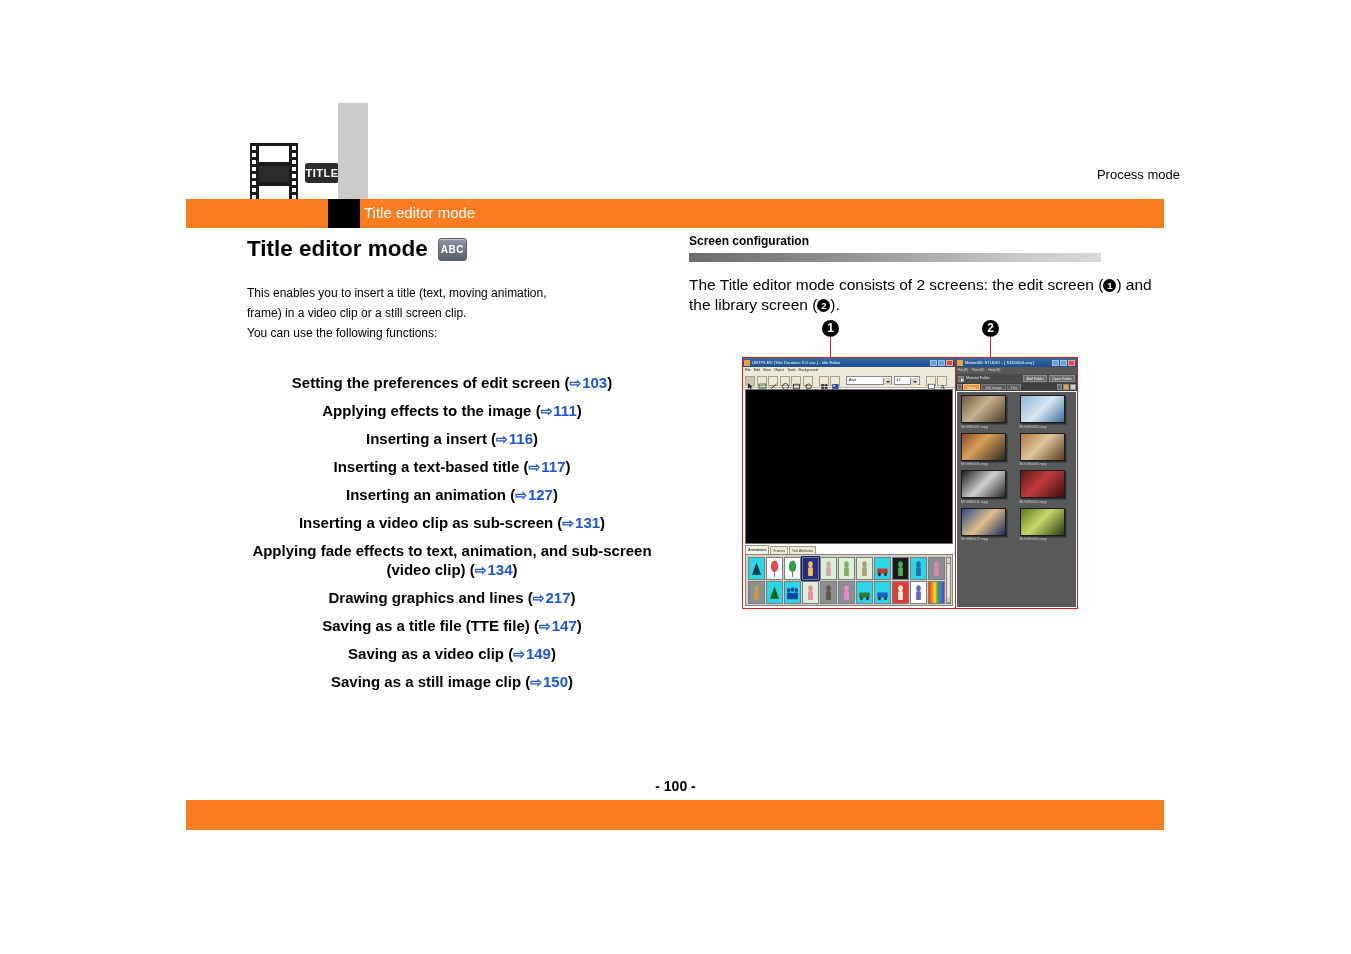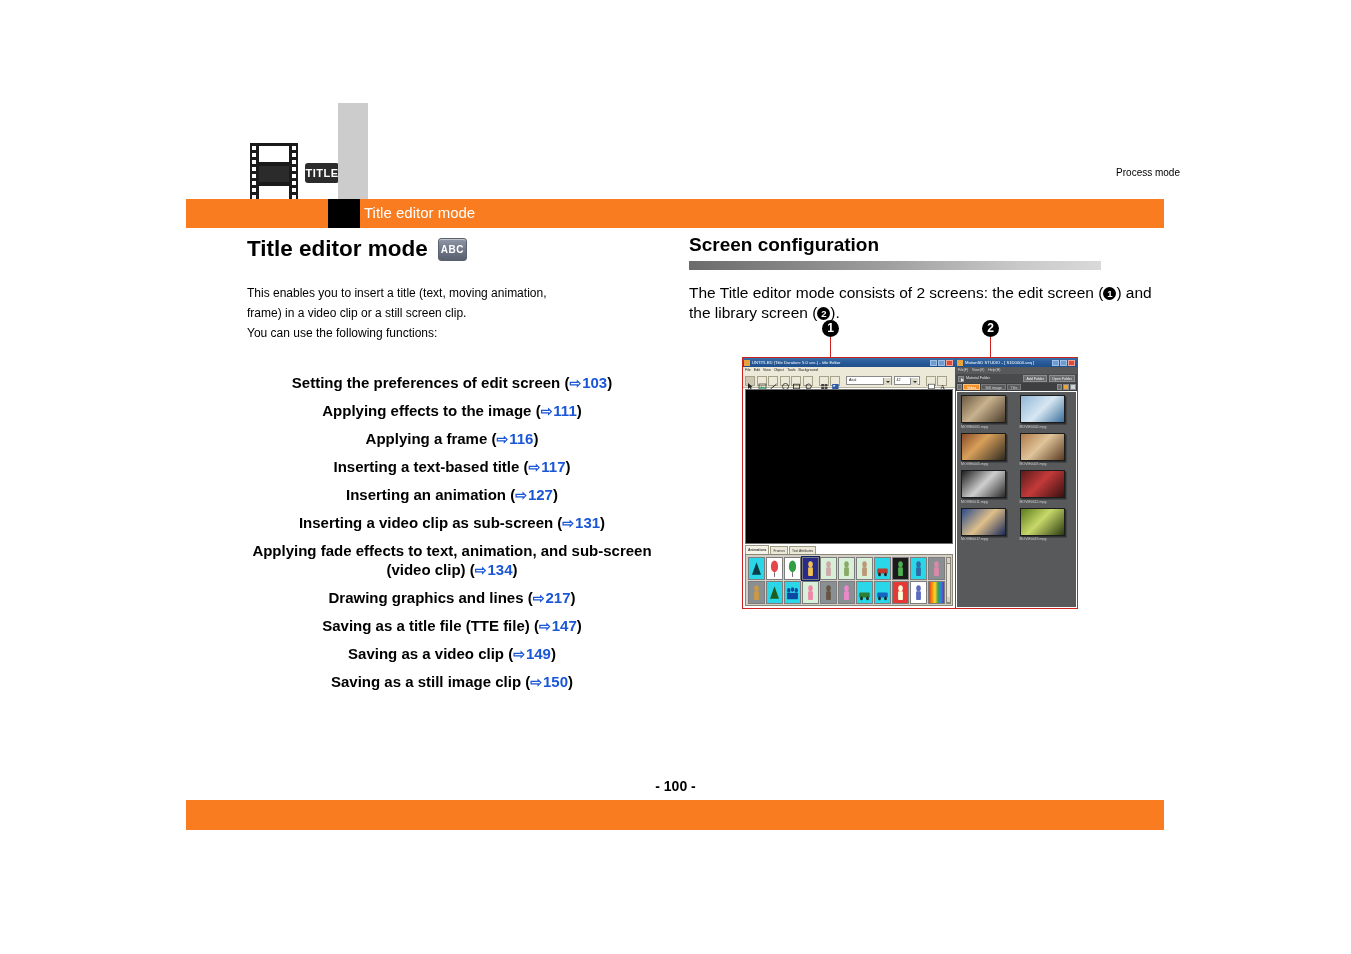--- a/index.html
+++ b/index.html
@@ -70,21 +70,21 @@
   .black-tab {
     position: absolute;
     left: 328px; top: 199px;
     width: 32px; height: 29px;
     background: #000000;
     z-index: 3;
   }
   .process-mode {
     position: absolute;
     right: 171px; top: 167px;
-    font-size: 10px;
+    font-size: 13px;
     color: #000000;
     font-family: "Liberation Sans", sans-serif;
   }
   .orange-bar-top {
     position: absolute;
     left: 186px; top: 199px;
     width: 978px; height: 29px;
     background: #F97C21;
   }
   .orange-bar-top .section-label {
@@ -155,21 +155,21 @@
   }
   .arrow-glyph {
     color: #1a56d6;
     font-weight: bold;
     font-size: 14px;
     padding-right: 1px;
   }
 
   
   .h2-title {
-    font-size: 19px;
+    font-size: 12px;
     font-weight: bold;
     margin: 0;
   }
   .grad-rule {
     margin-top: 5px;
     width: 412px; height: 9px;
     background: linear-gradient(90deg,#6b6b6b 0%, #9b9b9b 45%, #c9c9c9 80%, #d9d9d9 100%);
   }
   .right-para {
     margin: 13px 0 0 0;
@@ -611,21 +611,21 @@
 
   <p class="intro-para">
     <span>This enables you to insert a title (text, moving animation,</span><br>
     <span>frame) in a video clip or a still screen clip.</span><br>
     <span>You can use the following functions:</span>
   </p>
 
   <ul class="func-list" id="func-list">
       <li class="func-item"><span>Setting the preferences of edit screen (</span><span class="arrow-glyph">⇨</span><span class="pageref">103</span><span>)</span></li>
       <li class="func-item"><span>Applying effects to the image (</span><span class="arrow-glyph">⇨</span><span class="pageref">111</span><span>)</span></li>
-      <li class="func-item"><span>Applying a frame (</span><span class="arrow-glyph">⇨</span><span class="pageref">116</span><span>)</span></li>
+      <li class="func-item"><span>Inserting a insert (</span><span class="arrow-glyph">⇨</span><span class="pageref">116</span><span>)</span></li>
       <li class="func-item"><span>Inserting a text-based title (</span><span class="arrow-glyph">⇨</span><span class="pageref">117</span><span>)</span></li>
       <li class="func-item"><span>Inserting an animation (</span><span class="arrow-glyph">⇨</span><span class="pageref">127</span><span>)</span></li>
       <li class="func-item"><span>Inserting a video clip as sub-screen (</span><span class="arrow-glyph">⇨</span><span class="pageref">131</span><span>)</span></li>
       <li class="func-item"><span>Applying fade effects to text, animation, and sub-screen (video clip) (</span><span class="arrow-glyph">⇨</span><span class="pageref">134</span><span>)</span></li>
       <li class="func-item"><span>Drawing graphics and lines (</span><span class="arrow-glyph">⇨</span><span class="pageref">217</span><span>)</span></li>
       <li class="func-item"><span>Saving as a title file (TTE file) (</span><span class="arrow-glyph">⇨</span><span class="pageref">147</span><span>)</span></li>
       <li class="func-item"><span>Saving as a video clip (</span><span class="arrow-glyph">⇨</span><span class="pageref">149</span><span>)</span></li>
       <li class="func-item"><span>Saving as a still image clip (</span><span class="arrow-glyph">⇨</span><span class="pageref">150</span><span>)</span></li>
     </ul>
 </div>

